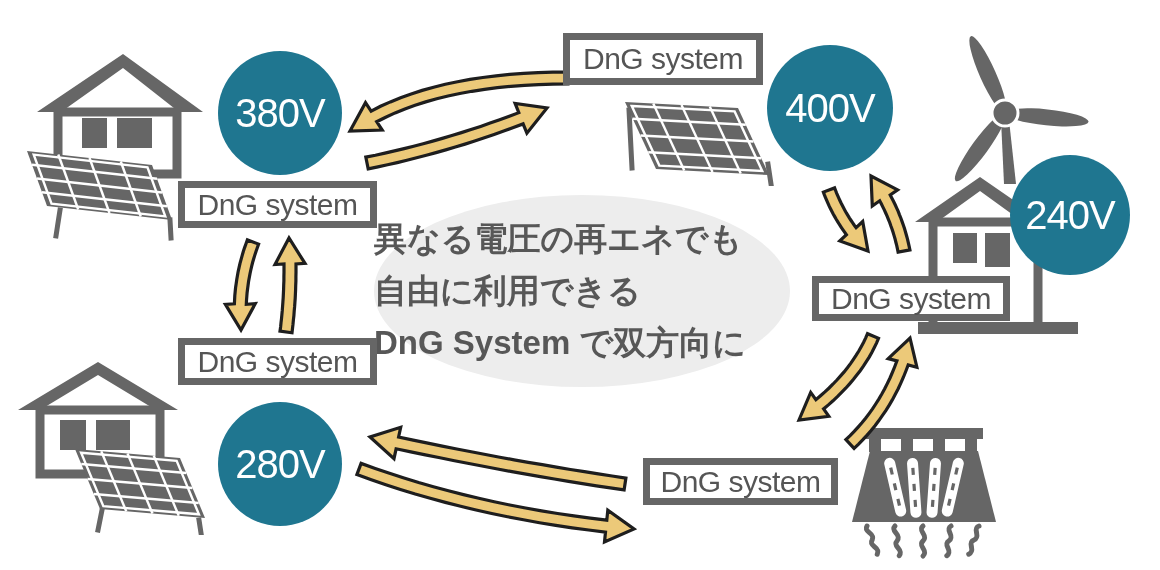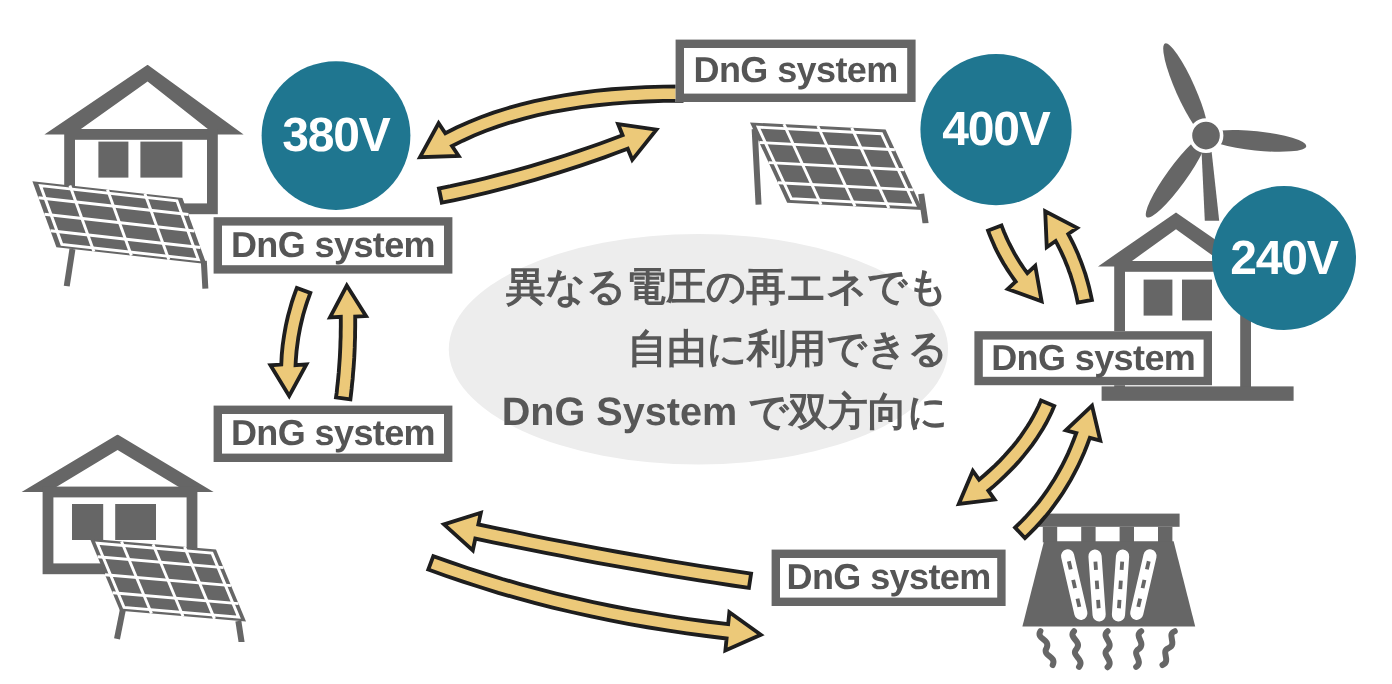--- a/index.html
+++ b/index.html
@@ -3,39 +3,39 @@
 <meta charset="utf-8">
 <style>
   html,body{margin:0;padding:0;background:#fff;}
   .stage{
     position:relative;width:1160px;height:570px;background:#ffffff;overflow:hidden;
     font-family:"Liberation Sans","DejaVu Sans",sans-serif;
   }
   .bubble{
     position:absolute;left:374px;top:195px;width:416px;height:192px;border-radius:50%;
     background:var(--bubble-bg,#ededed);z-index:1;
-    display:flex;flex-direction:column;align-items:flex-end;justify-content:center;
+    display:flex;flex-direction:column;align-items:flex-start;justify-content:center;
   }
   .bubble span{
     font-weight:bold;font-size:33px;line-height:1.58;color:var(--bubble-text,#575757);
     white-space:nowrap;
   }
   .icon{position:absolute;z-index:2;}
   #arrows{position:absolute;left:0;top:0;z-index:3;}
   .dng-box{
     position:absolute;z-index:4;background:#ffffff;box-sizing:border-box;
     border:7px solid var(--box-border,#666666);
     display:flex;align-items:center;justify-content:center;
-    font-weight:bold;font-size:30px;letter-spacing:-0.5px;color:var(--box-text,#555555);
+    font-weight:normal;font-size:30px;letter-spacing:-0.5px;color:var(--box-text,#555555);
     white-space:nowrap;
   }
   .vbadge{
     position:absolute;z-index:5;border-radius:50%;
     background:var(--badge-teal,#1f7690);color:#ffffff;
-    font-weight:bold;font-size:40px;letter-spacing:-1px;
+    font-weight:normal;font-size:40px;letter-spacing:-1px;
     display:flex;align-items:center;justify-content:center;
   }
   
   .g{fill:var(--icon-gray,#666666);}
   .housebody{fill:#ffffff;stroke:var(--icon-gray,#666666);stroke-width:9;}
   .win{fill:var(--icon-gray,#666666);}
   .cell{fill:var(--icon-gray,#666666);}
   .grid{stroke:#ffffff;stroke-width:2.4;vector-effect:non-scaling-stroke;fill:none;}
   .leg{stroke:var(--icon-gray,#666666);stroke-width:5;stroke-linecap:square;}
   .hub{fill:var(--icon-gray,#666666);stroke:#ffffff;stroke-width:3;}
@@ -207,14 +207,17 @@
 
   <div class="vbadge" style="left:218px;top:51px;width:124px;height:124px">
     <span>380V</span>
   </div>
   <div class="vbadge" style="left:767px;top:45px;width:126px;height:126px">
     <span>400V</span>
   </div>
   <div class="vbadge" style="left:1010px;top:155px;width:120px;height:120px">
     <span>240V</span>
   </div>
+  <div class="vbadge" style="left:218px;top:402px;width:124px;height:124px">
+    <span>280V</span>
+  </div>
 
 </div>
 
 </body></html>

